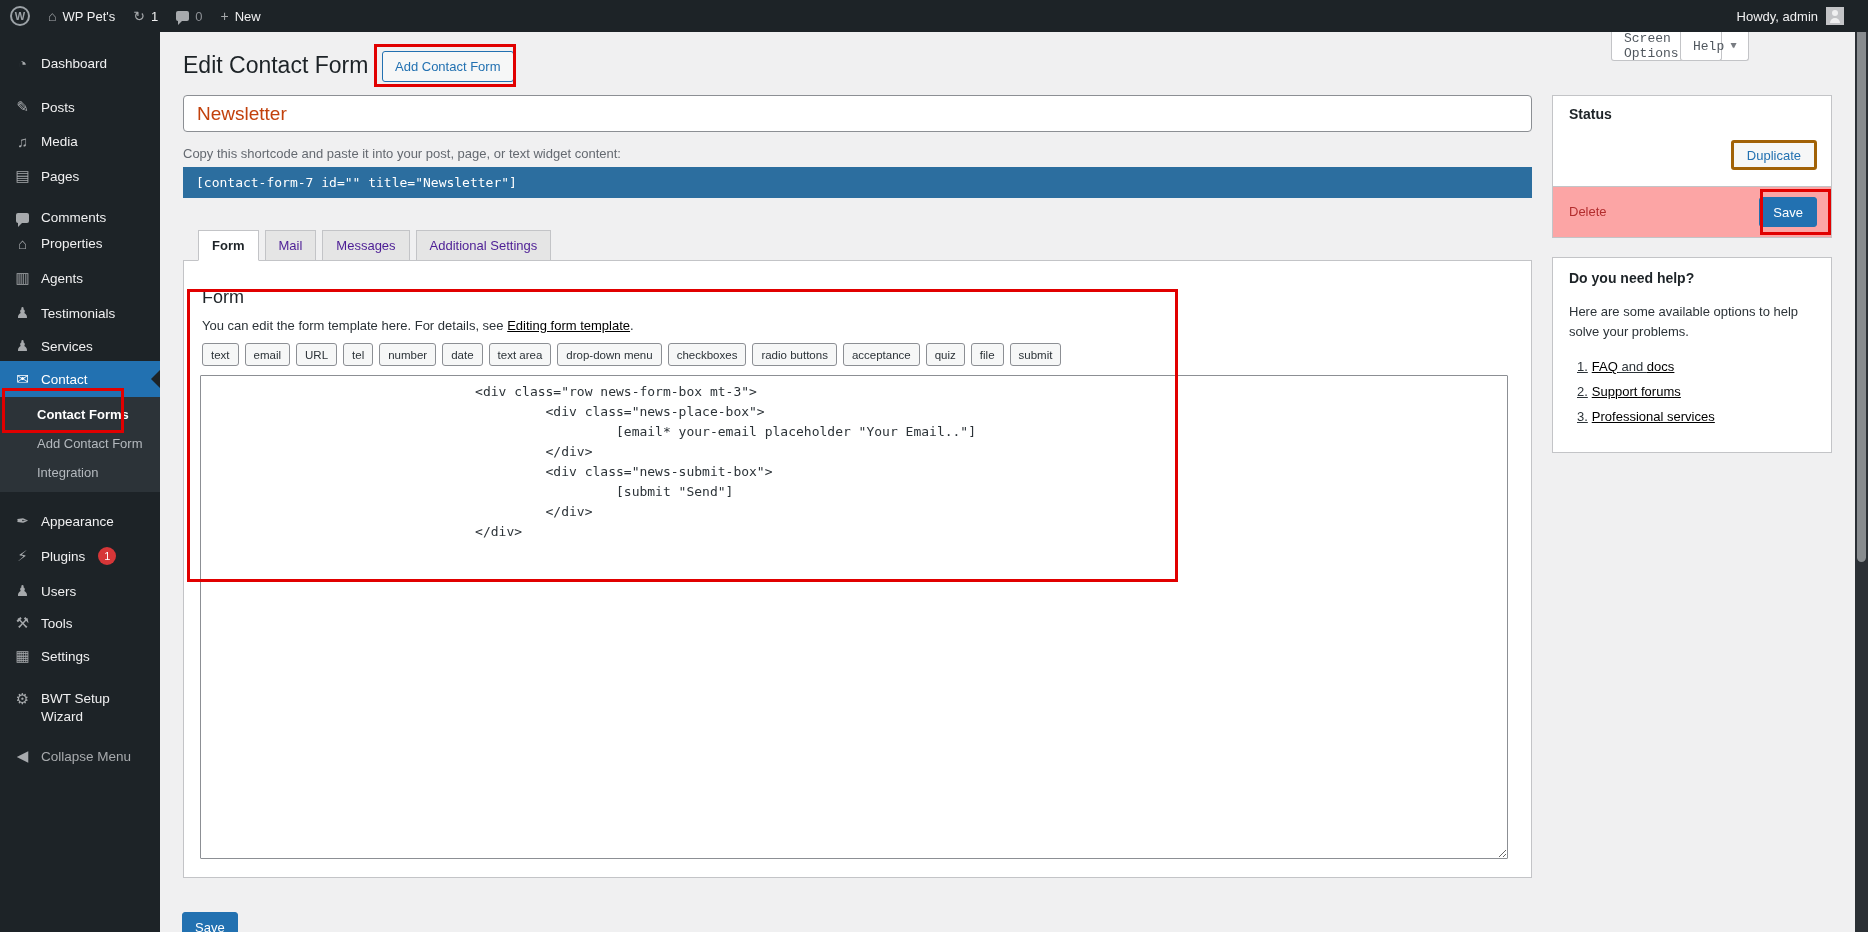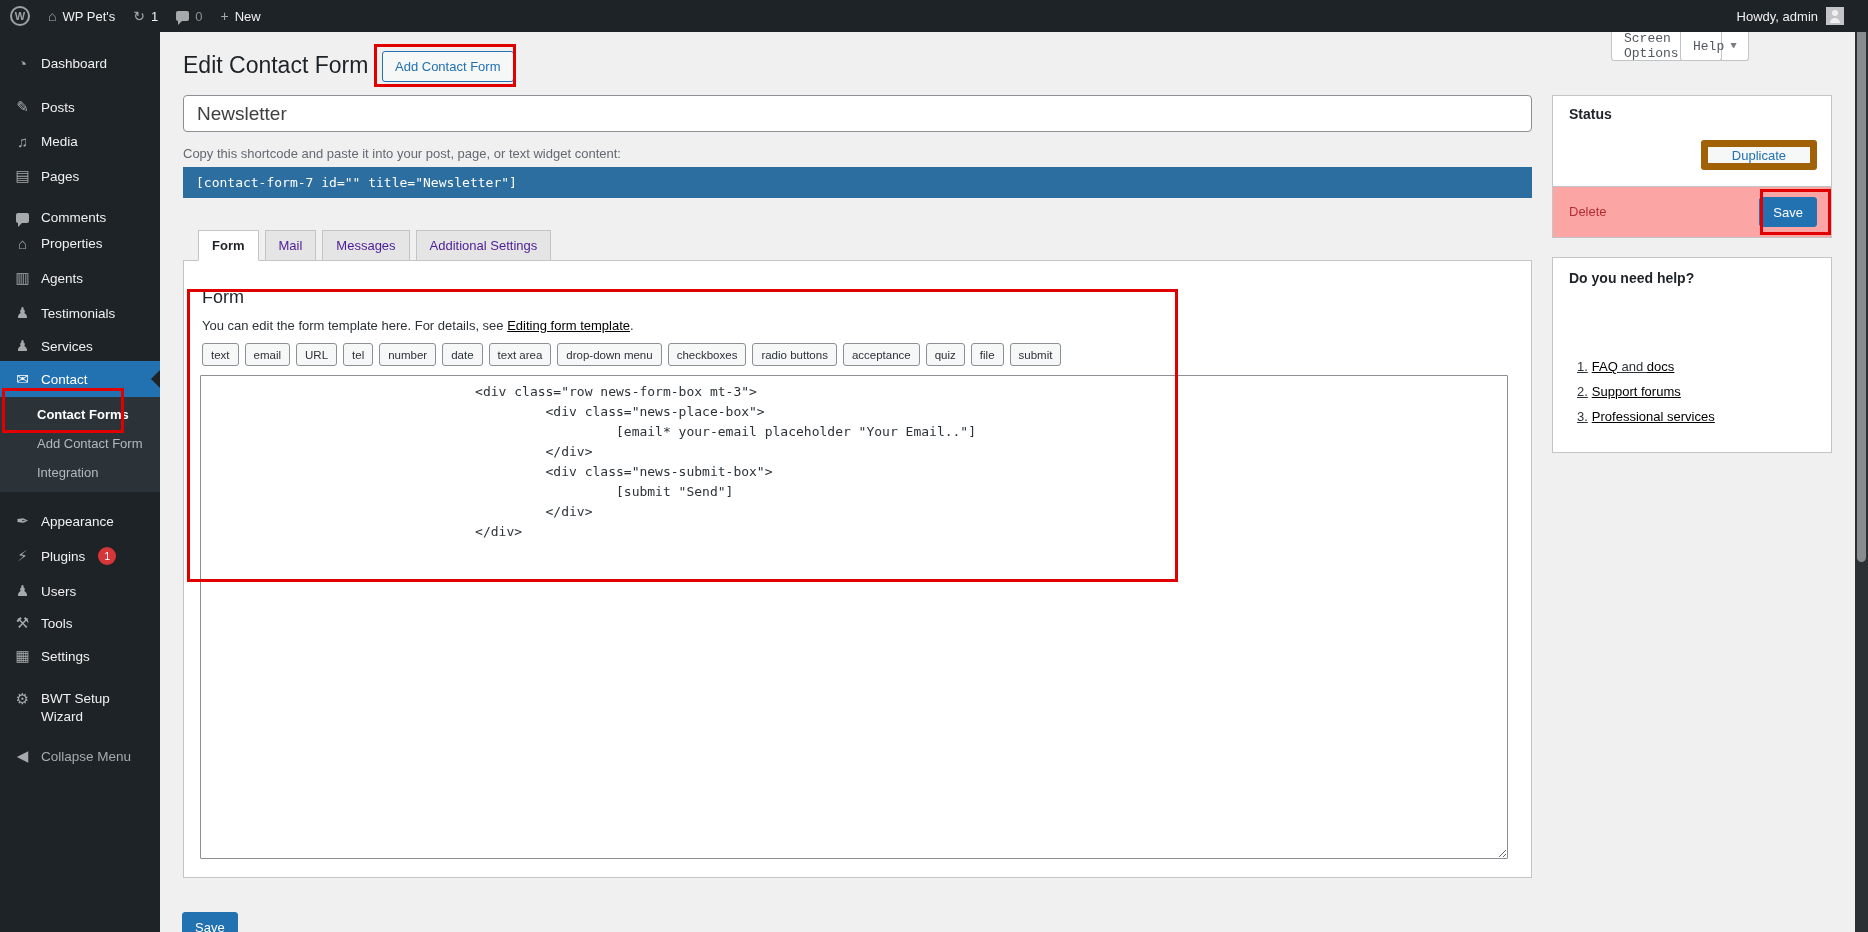--- a/index.html
+++ b/index.html
@@ -34,21 +34,21 @@
   .badge { display:inline-flex; align-items:center; justify-content:center; min-width:18px; height:18px; border-radius:50%; background:#d63638; color:#fff; font-size:11px; margin-left:4px; }
   .two-line { line-height:18px; align-items:flex-start; padding-top:3px; height:44px; }
 
   
   .top-tab { position:absolute; top:32px; height:29px; background:#fff; border:1px solid #c3c4c7; border-top:none; border-radius:0 0 3px 3px; color:#50575e; font-size:13px; display:flex; align-items:center; gap:7px; padding:0 12px; cursor:pointer;font-family:Liberation Mono, monospace; }
   .caret { font-size:9px; color:#787c82; }
 
   
   #page-title { position:absolute; left:183px; top:52px; font-size:23px; font-weight:400; color:#1d2327; }
   #add-cf-btn { position:absolute; left:382px; top:51px; height:31px; padding:0 12px; background:#f6f7f7; border:1px solid #2271b1; border-radius:3px; color:#2271b1; font-size:13px; cursor:pointer; }
-  #title-input { position:absolute; left:183px; top:95px; width:1349px; height:37px; border:1px solid #8c8f94; border-radius:4px; background:#fff; font-size:19px; color:#404040; padding:0 13px; font-family:"Liberation Sans","DejaVu Sans",sans-serif; }
+  #title-input { position:absolute; left:183px; top:95px; width:1349px; height:37px; border:1px solid #8c8f94; border-radius:4px; background:#fff; font-size:19px; color:#c2410c; padding:0 13px; font-family:"Liberation Sans","DejaVu Sans",sans-serif; }
   #shortcode-hint { position:absolute; left:183px; top:146px; font-size:13px; color:#646970; }
   #shortcode-bar { position:absolute; left:183px; top:167px; width:1349px; height:31px; background:#2c6e9f; color:#fff; font-family:"DejaVu Sans Mono","Liberation Mono",monospace; font-size:13px; display:flex; align-items:center; padding:0 13px; }
 
   
   #tabs { position:absolute; left:198px; top:230px; display:flex; gap:6px; z-index:5; }
   .tab { height:31px; padding:0 13px; display:flex; align-items:center; background:#e5e5e5; border:1px solid #c3c4c7; font-size:13px; color:#4c1d95; cursor:pointer; }
   .tab.active { background:#fff; border-bottom:1px solid #fff; font-weight:bold; color:#1d2327; }
 
   
   #form-panel { position:absolute; left:183px; top:260px; width:1349px; height:618px; background:#fff; border:1px solid #c3c4c7; }
@@ -57,21 +57,21 @@
   a.lnk { color:#000000; text-decoration:underline; cursor:pointer; }
   #tag-buttons { position:absolute; left:18px; top:82px; display:flex; gap:6px;align-items:center; }
   .tag-btn { height:23px; padding:0 8px; font-size:11.5px; color:#2c3338; background:#f6f7f7; border:1px solid #8c8f94; border-radius:3px; cursor:pointer; font-family:"Liberation Sans","DejaVu Sans",sans-serif; }
   #form-textarea { position:absolute; left:16px; top:114px; width:1308px; height:484px; border:1px solid #8c8f94; border-radius:1px; padding:6px 8px; font-family:"DejaVu Sans Mono","Liberation Mono",monospace; font-size:13px; line-height:20px; color:#2c3338; resize:vertical; background:#fff; white-space:pre; overflow:auto; }
   #bottom-save { position:absolute; left:182px; top:912px; height:30px; padding:0 12px; background:#2271b1; border:1px solid #2271b1; border-radius:3px; color:#fff; font-size:13px; cursor:pointer; }
 
   
   .postbox { position:absolute; left:1552px; width:280px; background:#fff; border:1px solid #c3c4c7; }
   #status-box { top:95px; height:143px; }
   #status-title { position:absolute; left:16px; top:10px; font-size:14px; font-weight:bold; color:#1d2327; }
-  #duplicate-btn { position:absolute; right:14px; top:44px; height:30px; padding:0 24px; background:#f6f7f7; border:7px solid #a16207; border-radius:3px; color:#2271b1; font-size:13px; cursor:pointer; }
+  #duplicate-btn { position:absolute; right:14px; top:44px; height:30px; padding:0 13px; background:#f6f7f7; border:3px solid #a16207; border-radius:3px; color:#2271b1; font-size:13px; cursor:pointer; }
   #status-footer { position:absolute; left:0; top:90px; width:278px; height:51px; background:#fca5a5; border-top:1px solid #c3c4c7; }
   #delete-link { position:absolute; left:16px; top:17px; color:#b32d2e; font-size:13px; cursor:pointer; }
   #save-btn { position:absolute; right:14px; top:10px; height:30px; padding:0 13px; background:#2271b1; border:1px solid #2271b1; border-radius:3px; color:#fff; font-size:13px; cursor:pointer; }
   #help-box { top:257px; height:196px; }
   #help-title { position:absolute; left:16px; top:12px; font-size:14px; font-weight:bold; color:#1d2327; }
   #help-intro { position:absolute; left:16px; top:44px; width:246px; font-size:13px; line-height:20px; color:#2c3338; }
   #help-list { position:absolute; left:24px; top:96px; font-size:13px; line-height:25px; color:#2c3338;text-decoration:underline; }
   #help-list .num { margin-right:4px; }
 
   
@@ -264,20 +264,21 @@
     <div id="status-title">Status</div>
     <button id="duplicate-btn">Duplicate</button>
     <div id="status-footer">
       <span id="delete-link">Delete</span>
       <button id="save-btn">Save</button>
     </div>
   </div>
 
   <div class="postbox" id="help-box">
     <div id="help-title">Do you need help?</div>
+    <div id="help-intro">Here are some available options to help solve your problems.</div>
     <div id="help-list">
       <div>
         <span class="num">1.</span><a class="lnk">FAQ</a><span> and </span><a class="lnk">docs</a>
       </div>
       <div>
         <span class="num">2.</span><a class="lnk">Support forums</a>
       </div>
       <div>
         <span class="num">3.</span><a class="lnk">Professional services</a>
       </div>

